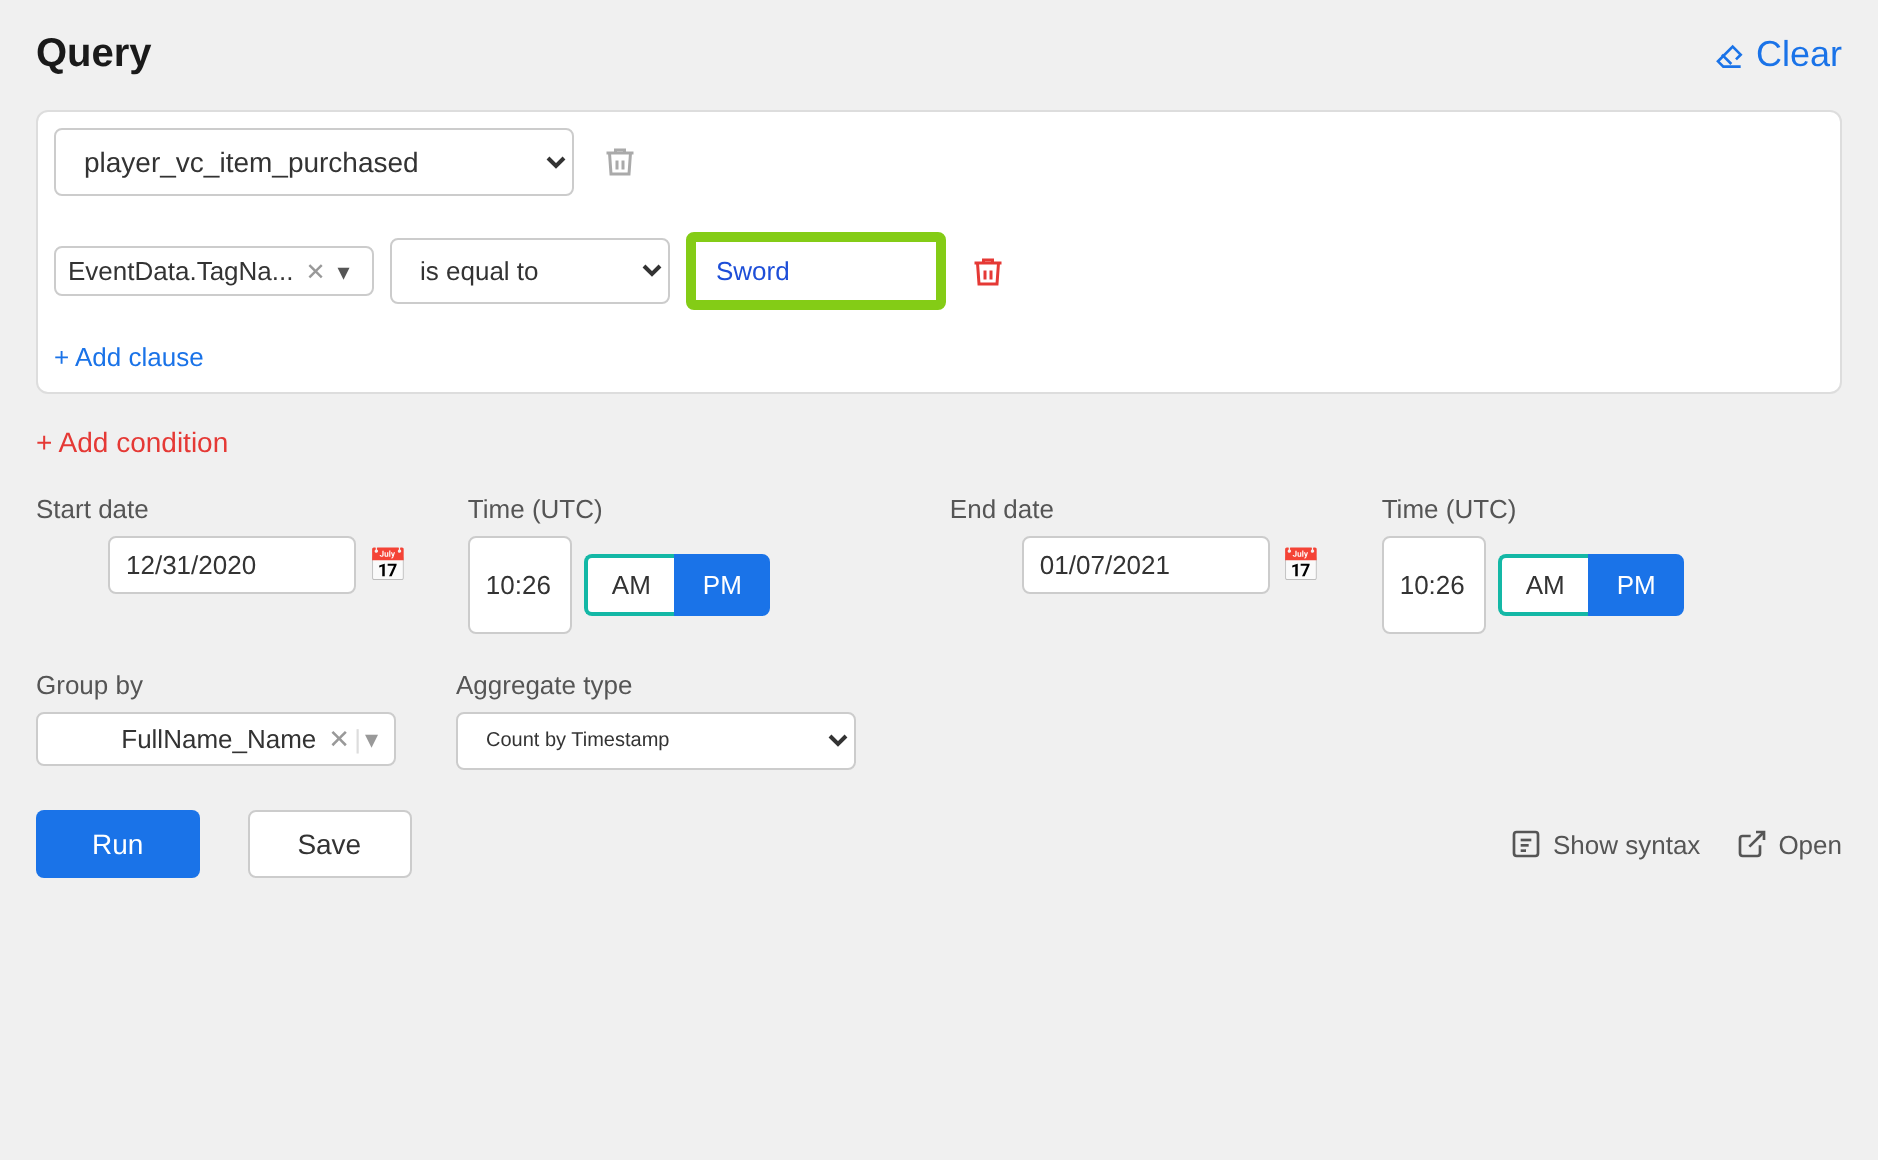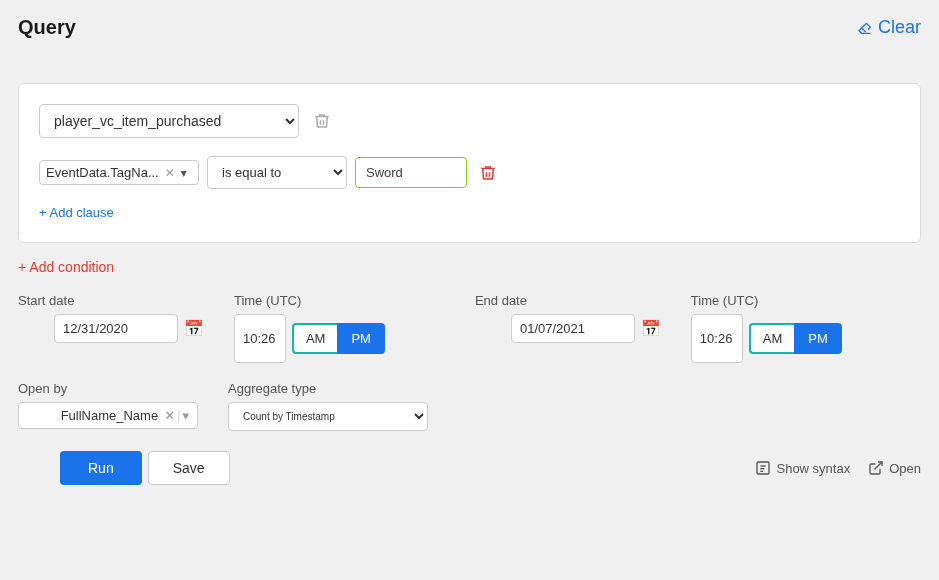--- a/index.html
+++ b/index.html
@@ -41,24 +41,23 @@
       font-size: 18px;
       cursor: pointer;
     }
     .clear-btn svg {
       width: 16px;
       height: 16px;
     }
     .main-card {
       background: #fff;
       border-radius: 6px;
-      padding: 20px;
+      padding: 8px;
       margin-bottom: 16px;
       border: 1px solid #ddd;
-      margin-top: 28px;
     }
     .event-row {
       display: flex;
       align-items: center;
       gap: 10px;
       margin-bottom: 18px;
     }
     .event-select {
       width: 260px;
       padding: 7px 10px;
@@ -113,25 +112,25 @@
       padding: 7px 10px;
       border: 1px solid #ccc;
       border-radius: 4px;
       font-size: 13px;
       background: #fff;
       color: #333;
       min-width: 140px;
     }
     .value-input {
       padding: 7px 10px;
-      border: 1px solid #84cc16;
-      border-radius: 4px;
-      font-size: 13px;
-      color: #404040;
-      width: 112px;
+      border: 5px solid #84cc16;
+      border-radius: 4px;
+      font-size: 13px;
+      color: #1d4ed8;
+      width: 130px;
     }
     .add-clause-btn {
       display: flex;
       align-items: center;
       gap: 4px;
       color: #1a73e8;
       font-size: 13px;
       background: none;
       border: none;
       cursor: pointer;
@@ -283,22 +282,21 @@
       color: #333;
       min-width: 200px;
     }
     .footer-row {
       display: flex;
       align-items: center;
       justify-content: space-between;
     }
     .footer-left {
       display: flex;
-      gap: 6px;
-      margin-left: 42px;
+      gap: 24px;
     }
     .run-btn {
       padding: 8px 28px;
       background: #1a73e8;
       color: #fff;
       border: none;
       border-radius: 4px;
       font-size: 14px;
       font-weight: 500;
       cursor: pointer;
@@ -435,21 +433,21 @@
           <button class="am-btn">AM</button>
           <button class="pm-btn">PM</button>
         </div>
       </div>
     </div>
   </div>
 
   <div class="bottom-section">
 
     <div class="group-by-section">
-      <span class="group-by-label">Open by</span>
+      <span class="group-by-label">Group by</span>
       <div class="group-by-input">
         <span class="group-by-text">FullName_Name</span>
         <div class="group-by-controls">
           <span style="cursor:pointer;">✕</span>
           <span style="color:#ddd;">|</span>
           <span style="cursor:pointer;">▾</span>
         </div>
       </div>
     </div>
 

